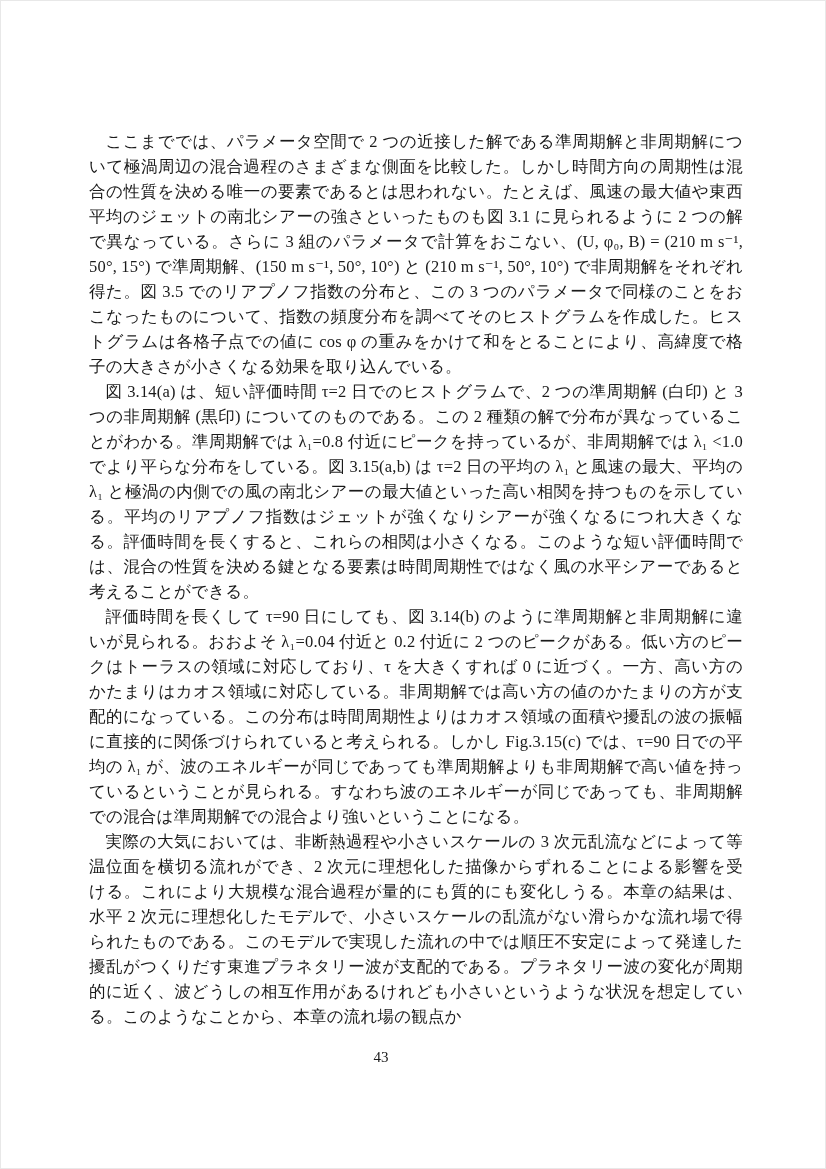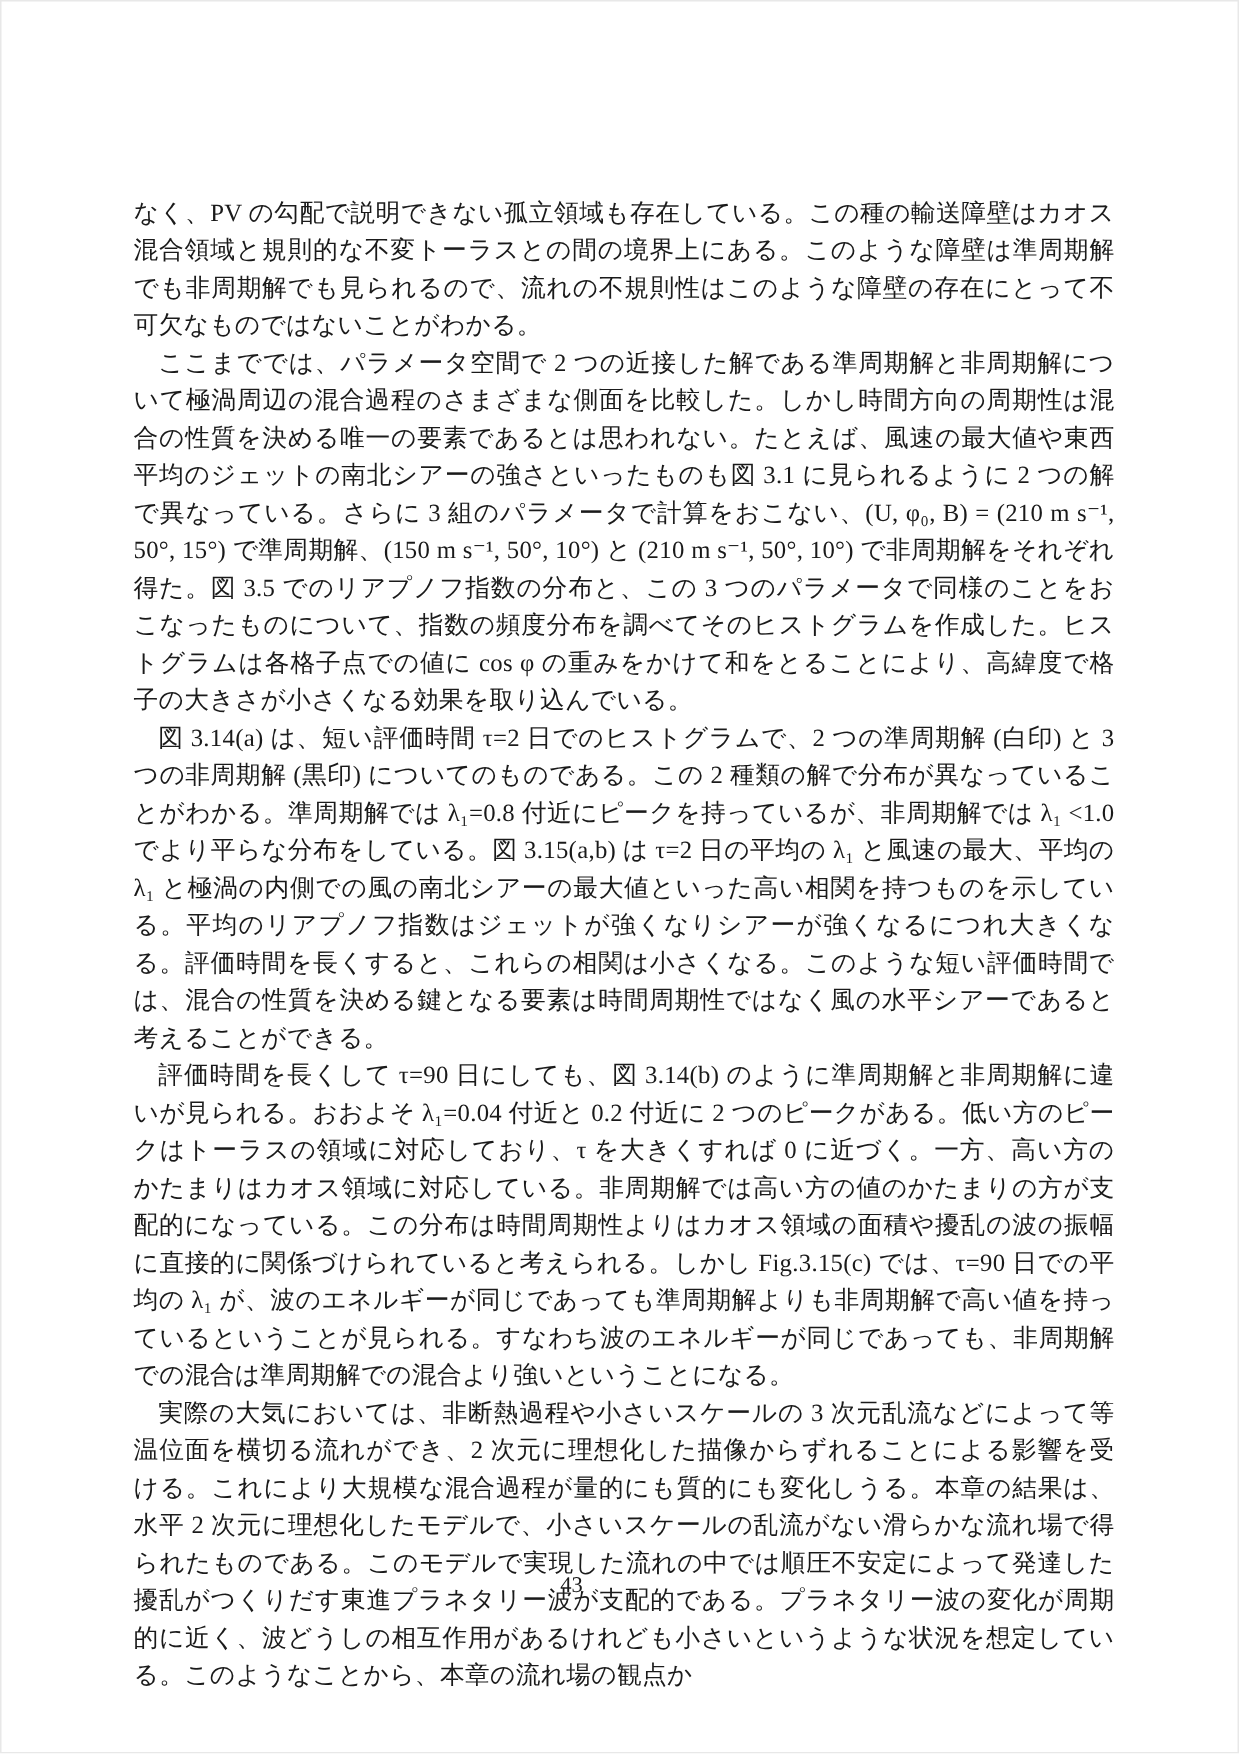--- a/index.html
+++ b/index.html
@@ -43,20 +43,19 @@
     text-align: center;
     font-size: 15px;
     color: #1a1a1a;
   }
 </style>
 </head>
 <body>
 
 <div class="sheet">
   <main class="text-block">
-    <p class="para">なく、PV の勾配で説明できない孤立領域も存在している。この種の輸送障壁はカオス混合領域と規則的な不変トーラスとの間の境界上にある。このような障壁は準周期解でも非周期解でも見られるので、流れの不規則性はこのような障壁の存在にとって不可欠なものではないことがわかる。</p>
     <p class="para indent">ここまででは、パラメータ空間で 2 つの近接した解である準周期解と非周期解について極渦周辺の混合過程のさまざまな側面を比較した。しかし時間方向の周期性は混合の性質を決める唯一の要素であるとは思われない。たとえば、風速の最大値や東西平均のジェットの南北シアーの強さといったものも図 3.1 に見られるように 2 つの解で異なっている。さらに 3 組のパラメータで計算をおこない、(U, φ₀, B) = (210 m s⁻¹, 50°, 15°) で準周期解、(150 m s⁻¹, 50°, 10°) と (210 m s⁻¹, 50°, 10°) で非周期解をそれぞれ得た。図 3.5 でのリアプノフ指数の分布と、この 3 つのパラメータで同様のことをおこなったものについて、指数の頻度分布を調べてそのヒストグラムを作成した。ヒストグラムは各格子点での値に cos φ の重みをかけて和をとることにより、高緯度で格子の大きさが小さくなる効果を取り込んでいる。</p>
     <p class="para indent">図 3.14(a) は、短い評価時間 τ=2 日でのヒストグラムで、2 つの準周期解 (白印) と 3 つの非周期解 (黒印) についてのものである。この 2 種類の解で分布が異なっていることがわかる。準周期解では λ₁=0.8 付近にピークを持っているが、非周期解では λ₁ &lt;1.0 でより平らな分布をしている。図 3.15(a,b) は τ=2 日の平均の λ₁ と風速の最大、平均の λ₁ と極渦の内側での風の南北シアーの最大値といった高い相関を持つものを示している。平均のリアプノフ指数はジェットが強くなりシアーが強くなるにつれ大きくなる。評価時間を長くすると、これらの相関は小さくなる。このような短い評価時間では、混合の性質を決める鍵となる要素は時間周期性ではなく風の水平シアーであると考えることができる。</p>
     <p class="para indent">評価時間を長くして τ=90 日にしても、図 3.14(b) のように準周期解と非周期解に違いが見られる。おおよそ λ₁=0.04 付近と 0.2 付近に 2 つのピークがある。低い方のピークはトーラスの領域に対応しており、τ を大きくすれば 0 に近づく。一方、高い方のかたまりはカオス領域に対応している。非周期解では高い方の値のかたまりの方が支配的になっている。この分布は時間周期性よりはカオス領域の面積や擾乱の波の振幅に直接的に関係づけられていると考えられる。しかし Fig.3.15(c) では、τ=90 日での平均の λ₁ が、波のエネルギーが同じであっても準周期解よりも非周期解で高い値を持っているということが見られる。すなわち波のエネルギーが同じであっても、非周期解での混合は準周期解での混合より強いということになる。</p>
     <p class="para indent">実際の大気においては、非断熱過程や小さいスケールの 3 次元乱流などによって等温位面を横切る流れができ、2 次元に理想化した描像からずれることによる影響を受ける。これにより大規模な混合過程が量的にも質的にも変化しうる。本章の結果は、水平 2 次元に理想化したモデルで、小さいスケールの乱流がない滑らかな流れ場で得られたものである。このモデルで実現した流れの中では順圧不安定によって発達した擾乱がつくりだす東進プラネタリー波が支配的である。プラネタリー波の変化が周期的に近く、波どうしの相互作用があるけれども小さいというような状況を想定している。このようなことから、本章の流れ場の観点か</p>
   </main>
   <footer class="pageno">43</footer>
 </div>
 
 </body></html>

